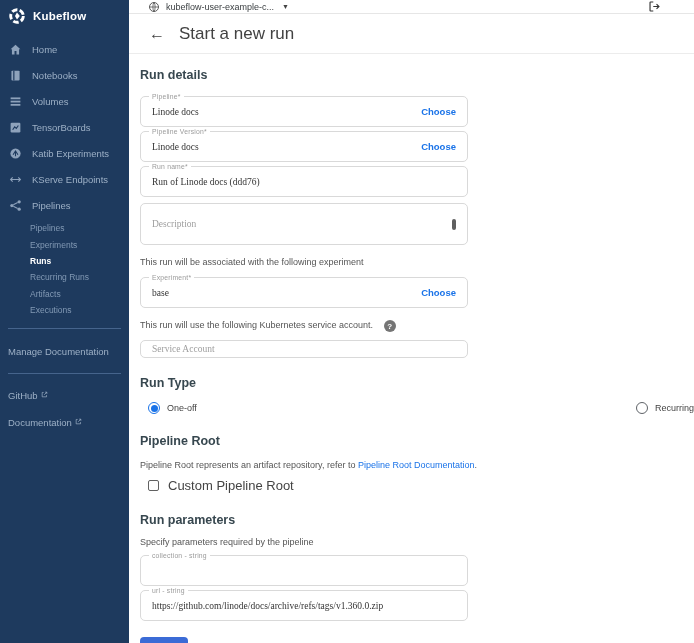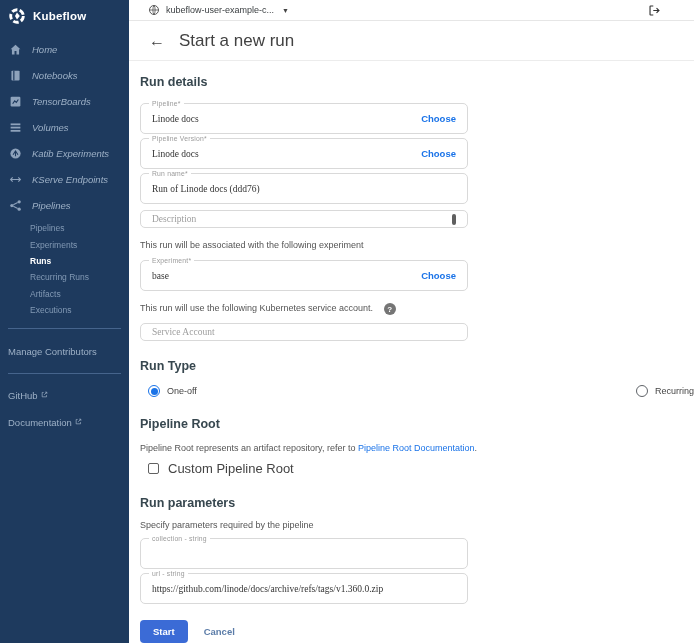--- a/index.html
+++ b/index.html
@@ -5,21 +5,21 @@
   * { margin:0; padding:0; box-sizing:border-box; }
   html,body { width:694px; height:643px; font-family:"Liberation Sans", sans-serif; background:#fff; overflow:hidden; }
   .app { display:flex; width:694px; height:643px; }
 
   
   .sidebar { width:129px; min-width:129px; background:#1e3a5e; color:#9db0c6; height:643px; overflow:hidden; }
   .logo-row { display:flex; align-items:center; gap:7px; padding:7px 8px; height:32px; }
   .logo-row svg { width:18px; height:18px; }
   .logo-text { color:#fff; font-size:11.5px; font-weight:bold; letter-spacing:.2px; }
   .nav { margin-top:4px; }
-  .nav-item { display:flex; align-items:center; gap:10px; height:26px; padding-left:9px; font-size:9.5px; cursor:pointer;font-style:italic; }
+  .nav-item { display:flex; align-items:center; gap:10px; height:26px; padding-left:9px; font-size:9.5px; cursor:pointer; }
   .nav-item .ni { width:13px; height:13px; display:flex; align-items:center; justify-content:center; color:#8ea2bb; }
   .nav-item .ni svg { width:13px; height:13px; }
   .subnav { padding-left:30px; margin-top:2px; }
   .subnav-item { height:16.4px; display:flex; align-items:center; font-size:8.5px; color:#8299b4; cursor:pointer; }
   .subnav-item.active { color:#ffffff; font-weight:bold; }
   .sb-divider { height:1px; background:#46648c; margin:10px 8px; }
   .sb-link { font-size:9.5px; padding-left:8px; height:24px; display:flex; align-items:center; cursor:pointer; color:#9db0c6; }
   .sb-ext { display:flex; align-items:flex-start; gap:3px; padding-left:8px; margin-top:16px; font-size:9.5px; cursor:pointer; color:#9db0c6; }
   .sb-ext svg { width:7px; height:7px; margin-top:1px; }
 
@@ -98,35 +98,35 @@
           <svg viewBox="0 0 16 16">
               <rect x="3" y="2" width="10" height="12" rx="1.2" fill="currentColor"></rect>
               <rect x="5.2" y="2" width="1.5" height="12" fill="#1e3a5e"></rect>
             </svg>
         </span>
         <span>Notebooks</span>
       </div>
       <div class="nav-item">
         <span class="ni">
           <svg viewBox="0 0 16 16">
-              <rect x="2" y="2" width="12" height="12" rx="1.5" fill="currentColor"></rect>
-              <path d="M4.5 10.8 7 7.2l2 2 2.5-3.6" stroke="#1e3a5e" stroke-width="1.4" fill="none"></path>
-            </svg>
-        </span>
-        <span>TensorBoards</span>
-      </div>
-      <div class="nav-item">
-        <span class="ni">
-          <svg viewBox="0 0 16 16">
               <rect x="2" y="3" width="12" height="2.2" fill="currentColor"></rect>
               <rect x="2" y="7" width="12" height="2.2" fill="currentColor"></rect>
               <rect x="2" y="11" width="12" height="2.2" fill="currentColor"></rect>
             </svg>
         </span>
         <span>Volumes</span>
+      </div>
+      <div class="nav-item">
+        <span class="ni">
+          <svg viewBox="0 0 16 16">
+              <rect x="2" y="2" width="12" height="12" rx="1.5" fill="currentColor"></rect>
+              <path d="M4.5 10.8 7 7.2l2 2 2.5-3.6" stroke="#1e3a5e" stroke-width="1.4" fill="none"></path>
+            </svg>
+        </span>
+        <span>TensorBoards</span>
       </div>
       <div class="nav-item">
         <span class="ni">
           <svg viewBox="0 0 16 16">
               <circle cx="8" cy="8" r="6.3" fill="currentColor"></circle>
               <path d="M5 9.5 8 5l3 4.5M8 5v6.5" stroke="#1e3a5e" stroke-width="1.3" fill="none"></path>
             </svg>
         </span>
         <span>Katib Experiments</span>
       </div>
@@ -167,21 +167,21 @@
             <span>Artifacts</span>
           </div>
         <div class="subnav-item">
             <span>Executions</span>
           </div>
       </div>
     </div>
 
     <div class="sb-divider"></div>
     <div class="sb-link">
-      <span>Manage Contributors</span>
+      <span>Manage Documentation</span>
     </div>
     <div class="sb-divider"></div>
 
     <div class="sb-ext">
       <span>GitHub</span>
       <svg viewBox="0 0 12 12">
           <path d="M4.5 2.5H2v7.5h7.5V7M7 2h3v3M10 2 5.5 6.5" stroke="currentColor" fill="none" stroke-width="1.2"></path>
         </svg>
     </div>
     <div class="sb-ext">
@@ -229,21 +229,21 @@
         <span class="flabel">Pipeline Version*</span>
         <input class="fvalue" value="Linode docs" style="">
         <a class="choose">Choose</a>
       </div>
 
       <div class="field mt4">
         <span class="flabel">Run name*</span>
         <input class="fvalue" value="Run of Linode docs (ddd76)" style="">
       </div>
 
-      <div class="field mt6" style="height:18px;">
+      <div class="field mt6" style="height:42px;">
         <input class="fvalue" placeholder="Description" style="">
         <span class="handle"></span>
       </div>
 
       <div class="note mt12">This run will be associated with the following experiment</div>
 
       <div class="field mt10">
         <span class="flabel">Experiment*</span>
         <input class="fvalue" value="base" style="">
         <a class="choose">Choose</a>

